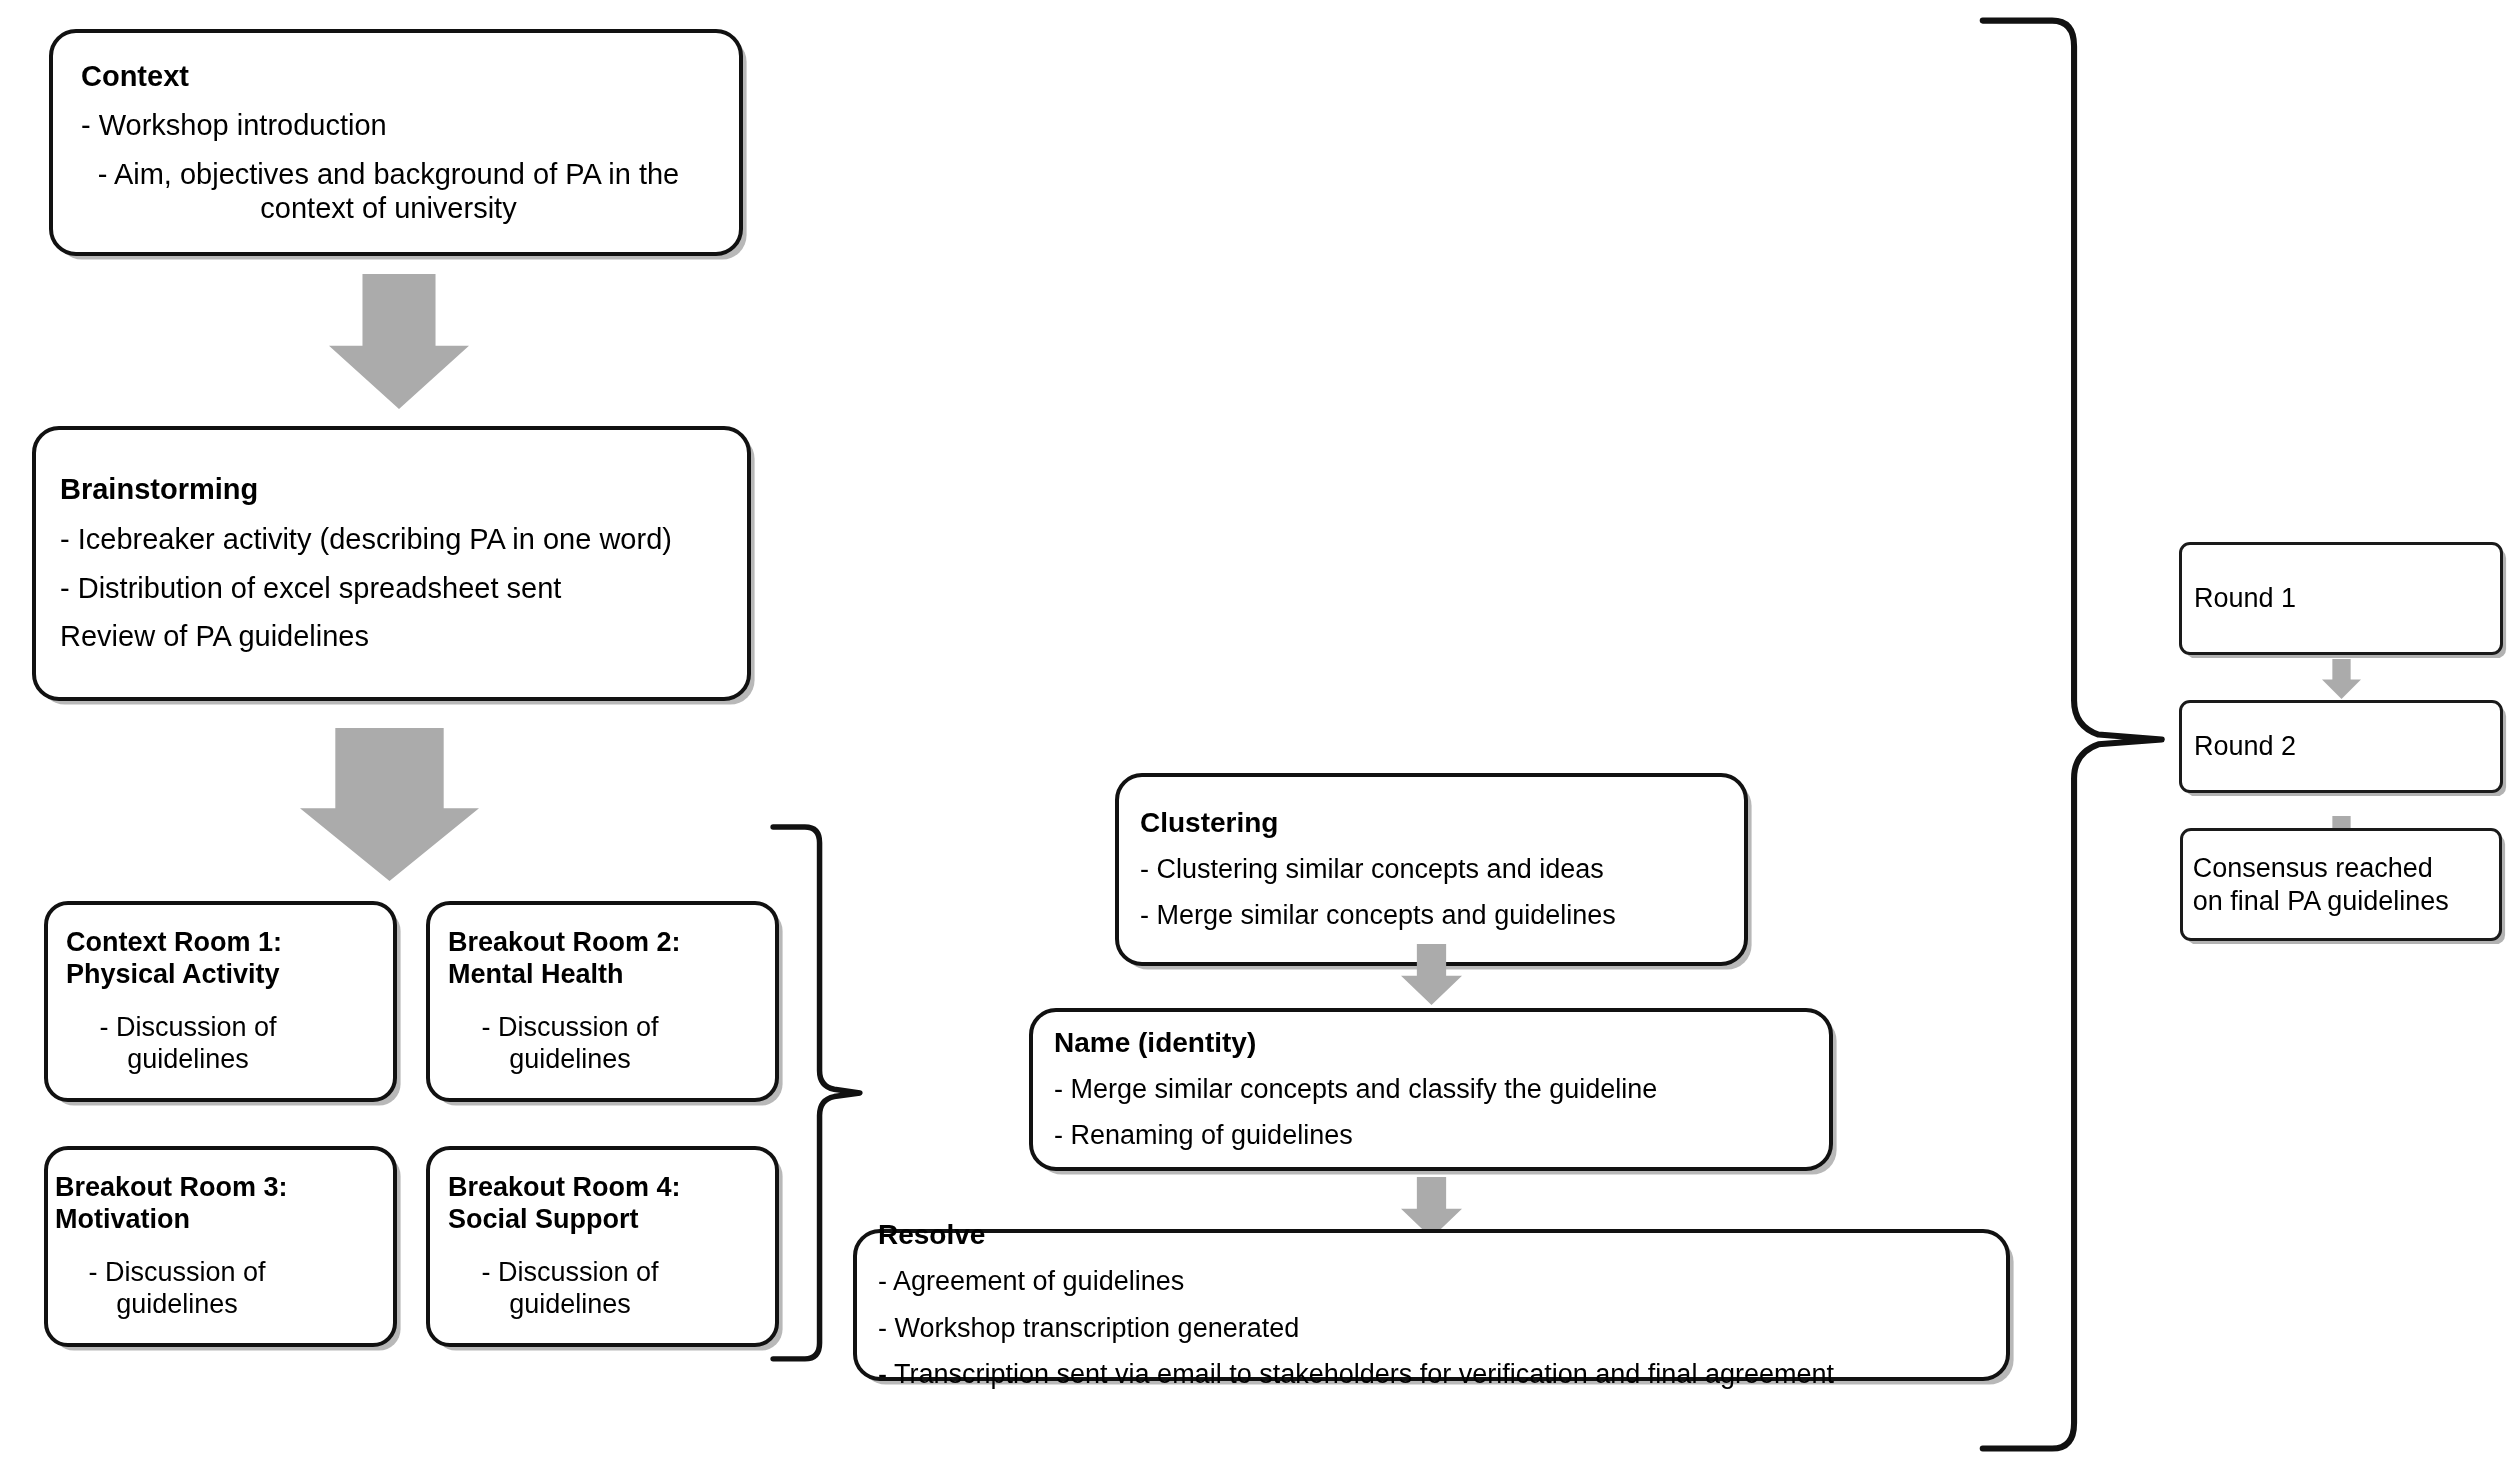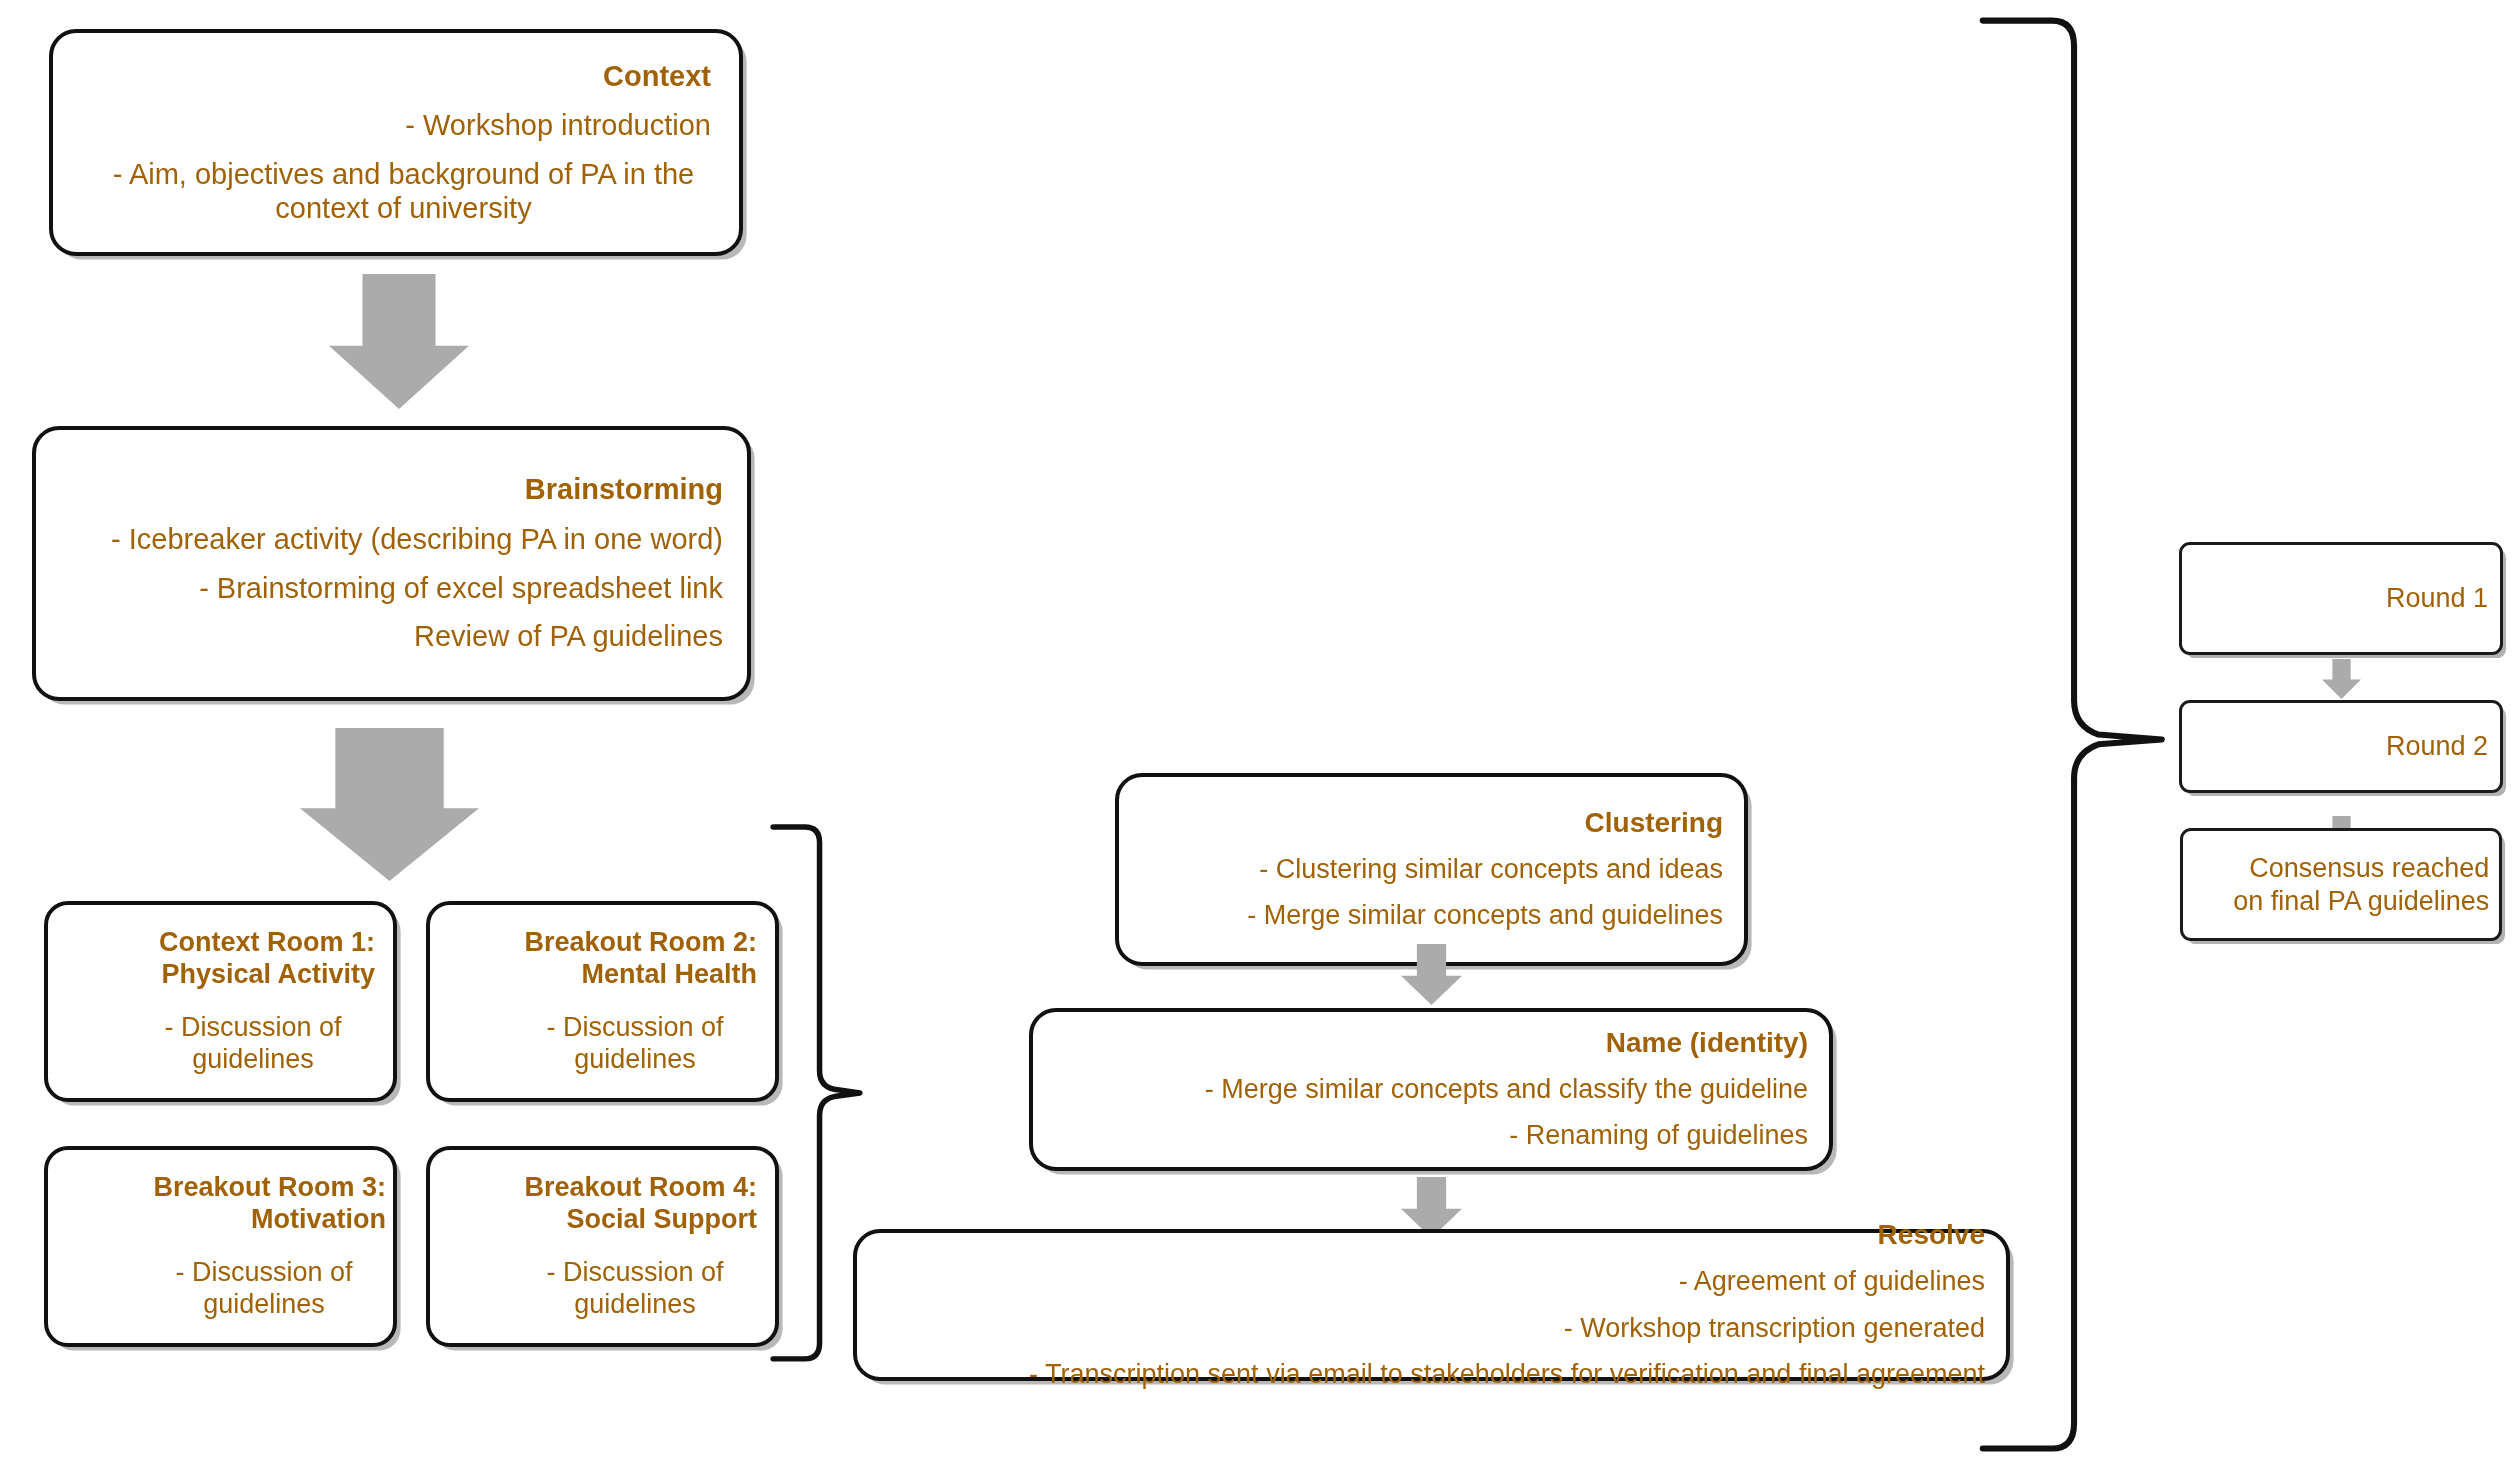--- a/index.html
+++ b/index.html
@@ -12,24 +12,24 @@
 
   
   .box{
     position:absolute;
     box-sizing:border-box;
     background:#ffffff;
     border:4.3px solid #111111;
     border-radius:27px;
     display:flex;
     flex-direction:column;
-    align-items:flex-end;
+    align-items:flex-start;
     justify-content:center;
     text-align:center;
-    color:#a16207;
+    color:#000000;
     box-shadow:6px 6px 0 -2.4px rgba(0,0,0,.28);
   }
   .box .title{
     font-weight:bold;
     line-height:1.12;
     margin:0;
   }
   .box .line{
     line-height:1.18;
     margin:0;
@@ -82,21 +82,21 @@
 
   <div class="arrow" style="left:329px;top:274px;width:140px;height:135px;">
     <svg viewBox="0 0 230 222" preserveAspectRatio="none" aria-hidden="true">
       <polygon points="55,0 175,0 175,118 230,118 115,222 0,118 55,118" fill="#ABABAB"></polygon>
     </svg>
   </div>
 
   <div class="box big" style="left:32px;top:426px;width:719px;height:275px;padding:30px 24px;">
     <div class="title">Brainstorming</div>
     <div class="line">- Icebreaker activity (describing PA in one word)</div>
-    <div class="line">- Brainstorming of excel spreadsheet link</div>
+    <div class="line">- Distribution of excel spreadsheet sent</div>
     <div class="line">Review of PA guidelines</div>
   </div>
 
   <div class="arrow" style="left:300px;top:728px;width:179px;height:153px;">
     <svg viewBox="0 0 294 252" preserveAspectRatio="none" aria-hidden="true">
       <polygon points="58,0 236,0 236,132 294,132 147,252 0,132 58,132" fill="#ABABAB"></polygon>
     </svg>
   </div>
 
   <div class="box brk" style="left:44px;top:901px;width:353px;height:201px;padding:11px 18px;">

